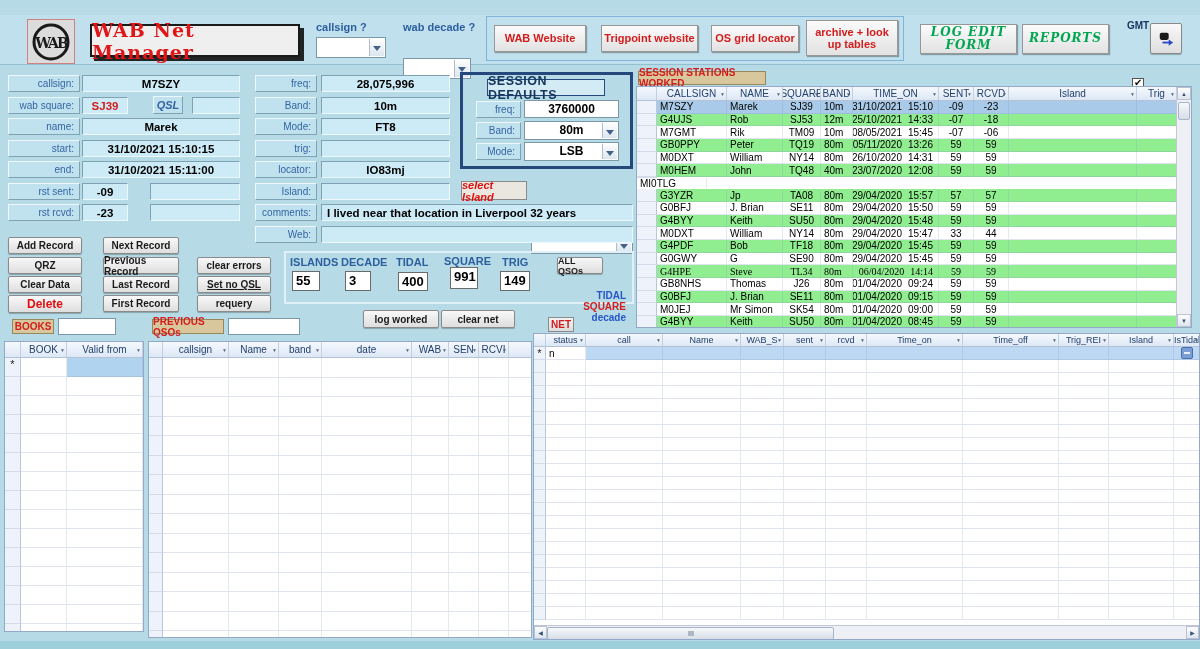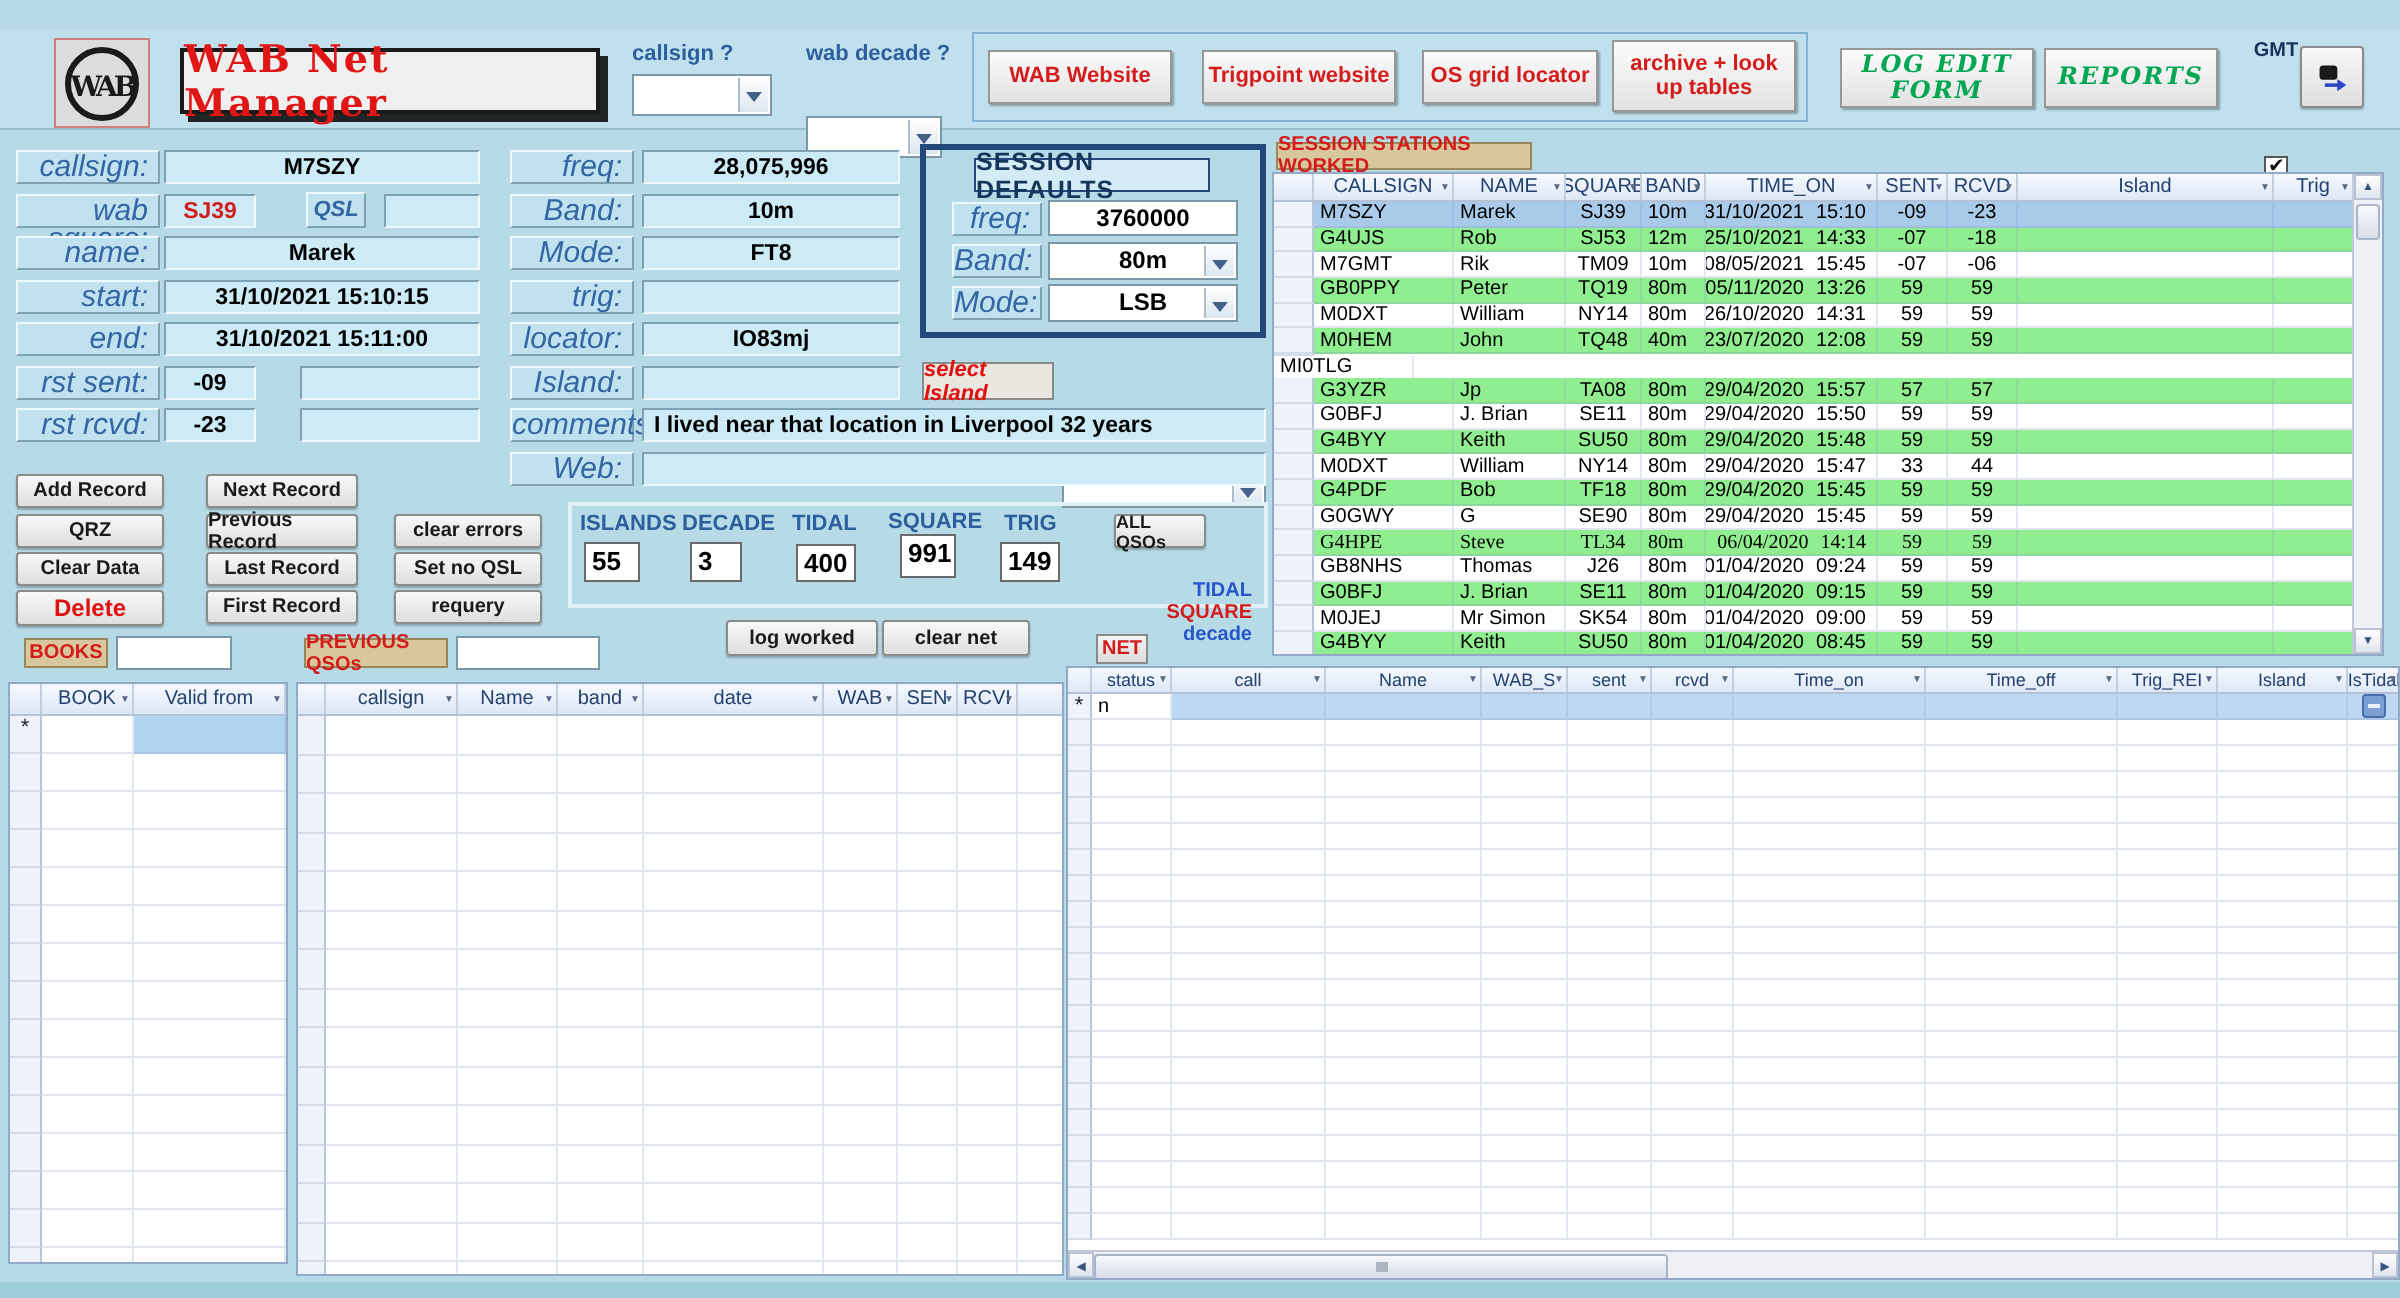--- a/index.html
+++ b/index.html
@@ -21,21 +21,21 @@
   .combo{background:#fff;border:1px solid #7a98a8;position:relative;}
   .ddbtn{position:absolute;top:1px;right:1px;bottom:1px;width:14px;background:linear-gradient(#fefefe,#dce6f0);border-left:1px solid #aebccc;}
   .ddbtn::after{content:"";position:absolute;left:3px;top:7px;border:4px solid transparent;border-top:5px solid #44618a;}
   .groupbox{border:1px solid #7fb3d8;}
   .wbtn{background:linear-gradient(#fbfbfb,#e2e2e2);border:1px solid #979797;box-shadow:1px 1px 1px rgba(0,0,0,.3);display:flex;align-items:center;justify-content:center;text-align:center;font-size:11px;font-weight:bold;color:#d41c1c;line-height:1.1;}
   .greenbtn{color:#00a651;font-family:"DejaVu Serif",serif;font-style:italic;font-size:12px;letter-spacing:1px;}
   .gmt{font-size:10px;font-weight:bold;color:#16335c;text-align:center;}
   .cbchk{background:#fff;border:1px solid #555;position:relative;}
   .cbchk::after{content:"\2714";position:absolute;left:1px;top:-2px;font-size:10px;color:#111;}
   
-  .lbl{background:#c0e1ee;border:1px solid;border-color:#ecf8fc #7fa2b2 #7fa2b2 #ecf8fc;color:#3465a4;font-style:italic;font-size:15px;line-height:14px;text-align:right;padding:1px 5px 0 0;}
+  .lbl{background:#c0e1ee;border:1px solid;border-color:#ecf8fc #7fa2b2 #7fa2b2 #ecf8fc;color:#3465a4;font-size:10px;line-height:14px;text-align:right;padding:1px 5px 0 0;}
   .fld{background:#cdebf6;border:1px solid;border-color:#7fa2b2 #ecf8fc #ecf8fc #7fa2b2;font-weight:bold;font-size:11.5px;line-height:14px;color:#000;text-align:center;padding-top:1px;}
   .fld.left{text-align:left;padding-left:5px;}
   .fld.redv{color:#d41c1c;}
   .qslbtn{background:#c0e1ee;border:1px solid;border-color:#ecf8fc #7fa2b2 #7fa2b2 #ecf8fc;color:#3465a4;font-style:italic;font-weight:bold;font-size:11px;display:flex;align-items:center;justify-content:center;}
   
   .session{border:3px solid #24487c;}
   .sesstitle{background:#d2ebf5;border:1px solid #24487c;color:#17365c;font-weight:bold;font-size:12.5px;display:flex;align-items:center;justify-content:center;letter-spacing:.5px;}
   .wfld{background:#fff;border:1px solid #7a98a8;font-weight:bold;font-size:12px;text-align:center;line-height:16px;}
   
   .btn3d{background:linear-gradient(#f8f8f8,#dedede);border:1px solid #8a8a8a;border-radius:2px;box-shadow:0 1px 1px rgba(0,0,0,.25);display:flex;align-items:center;justify-content:center;font-size:10px;font-weight:bold;color:#1a1a1a;}
@@ -202,21 +202,21 @@
   <div class="abs btn3d" style="left:8px;top:257px;width:74px;height:17px;">QRZ</div>
   <div class="abs btn3d" style="left:8px;top:276px;width:74px;height:17px;">Clear Data</div>
   <div class="abs btn3d reddel" style="left:8px;top:295px;width:74px;height:18px;">Delete</div>
 
   <div class="abs btn3d" style="left:103px;top:237px;width:76px;height:17px;">Next Record</div>
   <div class="abs btn3d" style="left:103px;top:257px;width:76px;height:17px;">Previous Record</div>
   <div class="abs btn3d" style="left:103px;top:276px;width:76px;height:17px;">Last Record</div>
   <div class="abs btn3d" style="left:103px;top:295px;width:76px;height:17px;">First Record</div>
 
   <div class="abs btn3d" style="left:197px;top:257px;width:74px;height:17px;">clear errors</div>
-  <div class="abs btn3d" style="left:197px;top:276px;width:74px;height:17px;">Set no QSL</div>
+  <div class="abs btn3d" style="left:197px;top:276px;width:74px;height:17px;text-decoration:underline;">Set no QSL</div>
   <div class="abs btn3d" style="left:197px;top:295px;width:74px;height:17px;">requery</div>
 
   <div class="abs cpanel" style="left:284px;top:251px;width:350px;height:53px;"></div>
   <div class="abs cntlabel" style="left:290px;top:256px;width:55px;">ISLANDS</div>
   <div class="abs cntbox" style="left:292px;top:271px;width:28px;height:20px;">55</div>
   <div class="abs cntlabel" style="left:341px;top:256px;width:52px;">DECADE</div>
   <div class="abs cntbox" style="left:345px;top:271px;width:26px;height:20px;">3</div>
   <div class="abs cntlabel" style="left:396px;top:256px;width:40px;">TIDAL</div>
   <div class="abs cntbox" style="left:398px;top:272px;width:30px;height:19px;">400</div>
   <div class="abs cntlabel" style="left:444px;top:255px;width:50px;">SQUARE</div>

